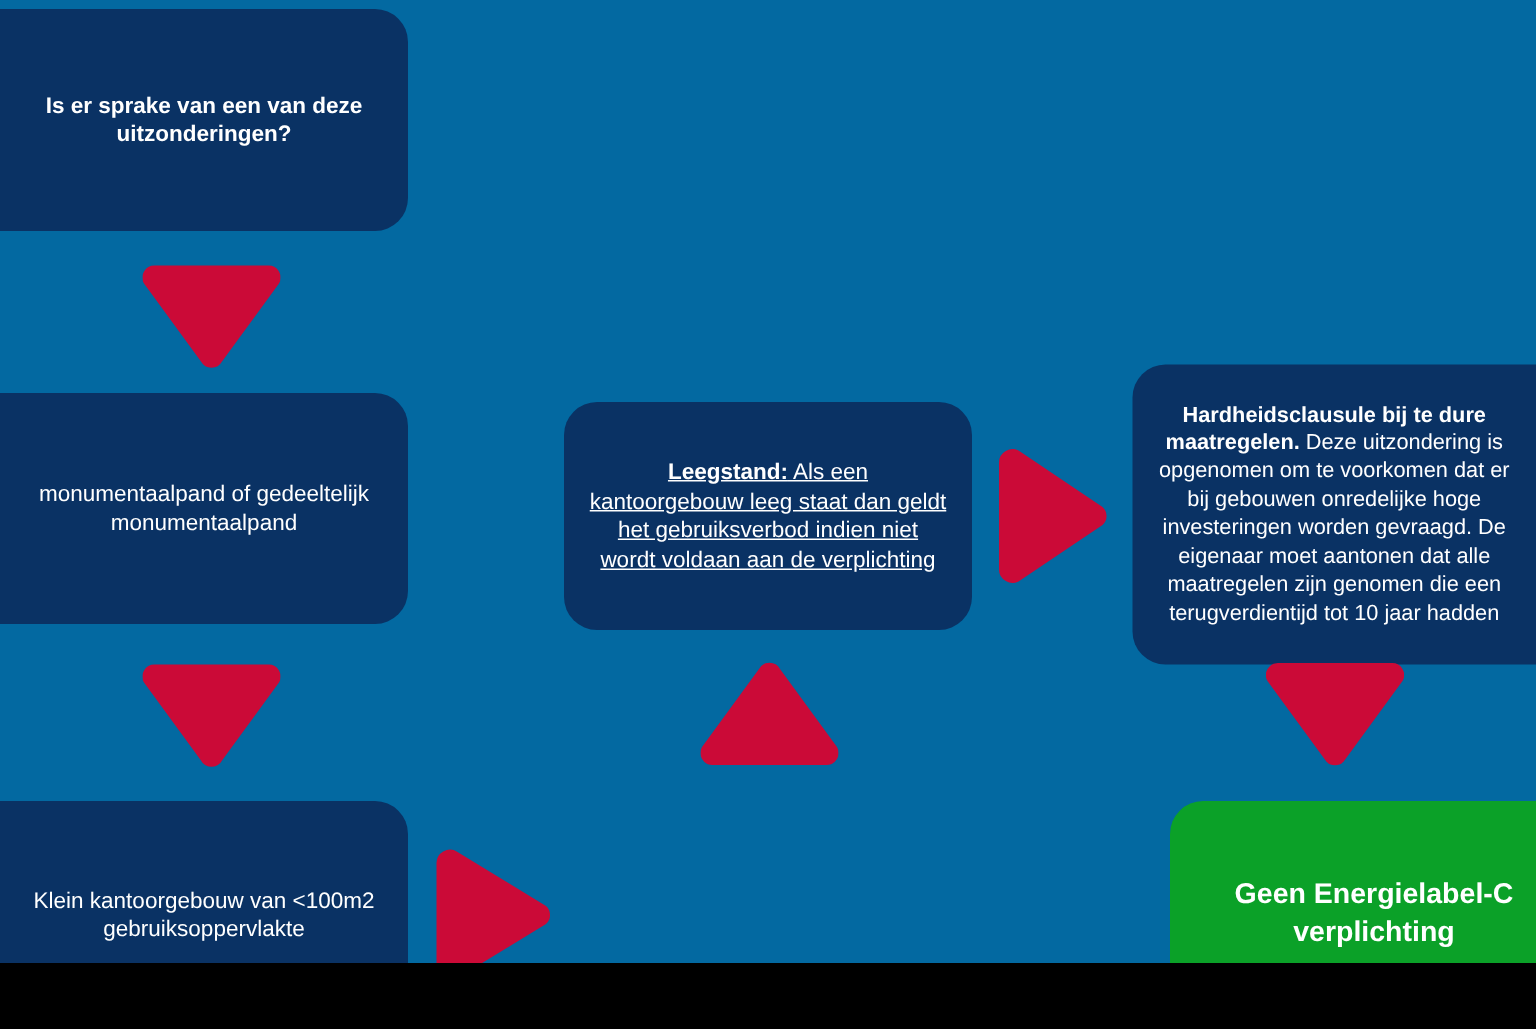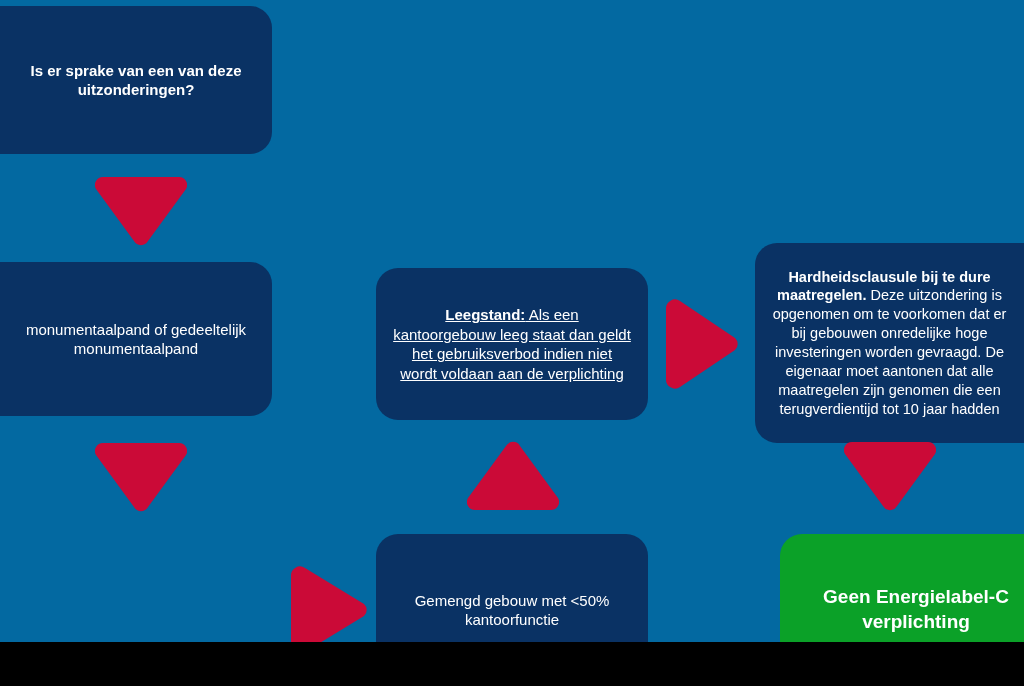--- a/index.html
+++ b/index.html
@@ -60,30 +60,30 @@
   <div class="node node-navy" style="left:0px; top:262px; width:272px; height:154px; border-radius:0 22px 22px 0; font-size:15px;">
     <p class="t-reg">monumentaalpand of gedeeltelijk monumentaalpand</p>
   </div>
 
   <div class="arrow" style="left:95px; top:441px; width:92px; height:72px;">
     <svg width="92" height="72" viewBox="0 0 92 72" aria-hidden="true">
       <path d="M8 2 H84 A8 8 0 0 1 91 14 L53 66 A8 8 0 0 1 39 66 L1 14 A8 8 0 0 1 8 2 Z" fill="#cb0a37"></path>
     </svg>
   </div>
 
+  <div class="node node-navy" style="left:0px; top:534px; width:272px; height:152px; border-radius:0 22px 22px 0; font-size:15px;">
+    <p class="t-reg">Klein kantoorgebouw van &lt;100m2 gebruiksoppervlakte</p>
+  </div>
 
   <div class="arrow" style="left:289px; top:566px; width:80px; height:88px;">
     <svg width="80" height="88" viewBox="0 0 80 88" aria-hidden="true">
       <path d="M2 10 A9 9 0 0 1 16 2 L75 38 A8 8 0 0 1 75 50 L16 86 A9 9 0 0 1 2 78 Z" fill="#cb0a37"></path>
     </svg>
   </div>
 
-  <div class="node node-navy" style="left:376px; top:534px; width:272px; height:152px; border-radius:22px; font-size:15px;">
-    <p class="t-reg">Gemengd gebouw met &lt;50% kantoorfunctie</p>
-  </div>
 
   <div class="arrow" style="left:467px; top:440px; width:92px; height:72px;">
     <svg width="92" height="72" viewBox="0 0 92 72" aria-hidden="true">
       <path d="M39 6 A8 8 0 0 1 53 6 L91 58 A8 8 0 0 1 84 70 H8 A8 8 0 0 1 1 58 Z" fill="#cb0a37"></path>
     </svg>
   </div>
 
   <div class="node node-navy" style="left:376px; top:268px; width:272px; height:152px; border-radius:22px; font-size:15px;text-decoration:underline;">
     <p><span class="t-bold">Leegstand:</span><span class="t-reg"> Als een kantoorgebouw leeg staat dan geldt het gebruiksverbod indien niet wordt voldaan aan de verplichting</span></p>
   </div>

